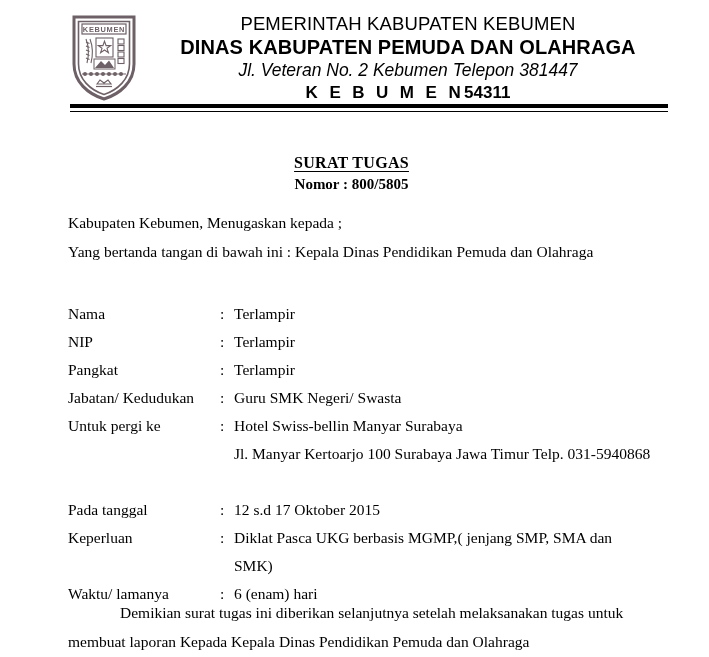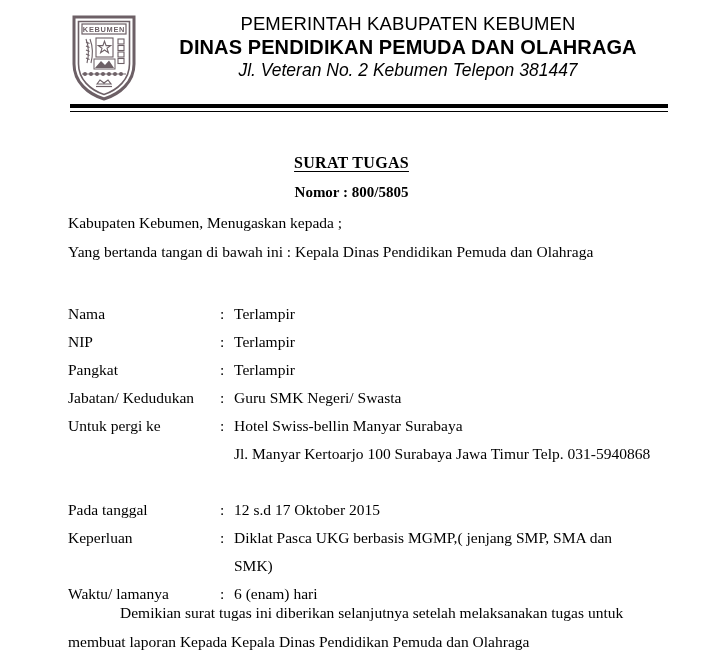--- a/index.html
+++ b/index.html
@@ -114,21 +114,21 @@
     text-decoration: underline;
     text-underline-offset: 2.5px;
     display: inline-block;
     line-height: 19px;
   }
   #doc-number {
     font-family: "Liberation Serif", "DejaVu Serif", serif;
     font-size: 15px;
     font-weight: bold;
     line-height: 20px;
-    margin-top: 10px;
+    margin-top: 2px;
   }
 
   
   #intro-block {
     position: absolute;
     left: 68px;
     top: 208px;
     width: 610px;
     font-size: 15.5px;
     line-height: 29px;
@@ -237,22 +237,23 @@
 
       <g stroke="#6d6066" stroke-width="1.2" fill="none">
         <path d="M27 70 L30 66 L34 69 L38 66 L41 70 Z"></path>
         <line x1="26" y1="72.5" x2="42" y2="72.5"></line>
       </g>
     </svg>
   </div>
 
   <div id="header-text-block">
     <div class="hdr-line1">PEMERINTAH KABUPATEN KEBUMEN</div>
-    <div class="hdr-line2">DINAS PENDIDIKAN PEMUDA DAN OLAHRAGA</div>
+    <div class="hdr-line2">DINAS KABUPATEN PEMUDA DAN OLAHRAGA</div>
     <div class="hdr-line3">Jl. Veteran No. 2 Kebumen Telepon 381447</div>
+    <div class="hdr-line4"><span class="spaced">K E B U M E N</span><span>54311</span></div>
   </div>
 </div>
 
 <div id="rule-thick"></div>
 <div id="rule-thin"></div>
 
 <div id="doc-title-block">
   <div><span id="doc-title">SURAT  TUGAS</span></div>
   <div id="doc-number">Nomor : 800/5805</div>
 </div>

